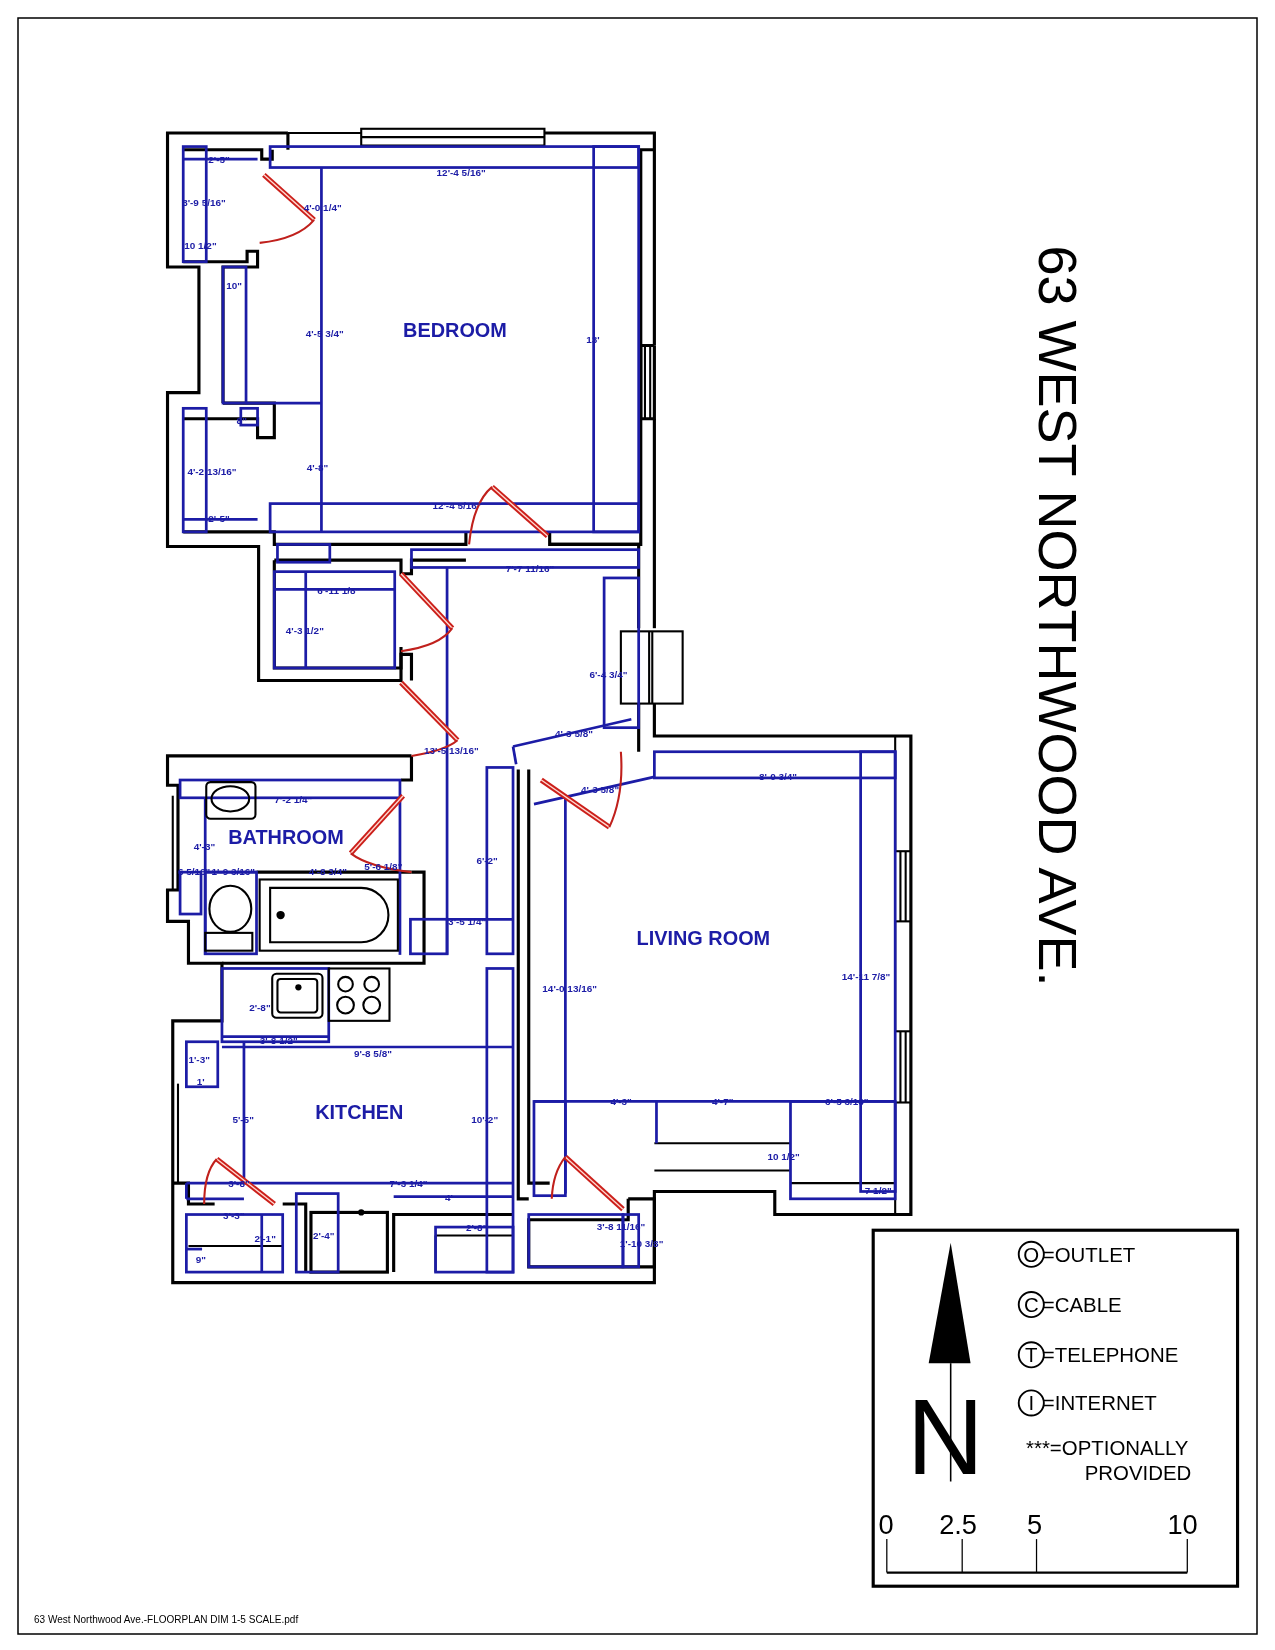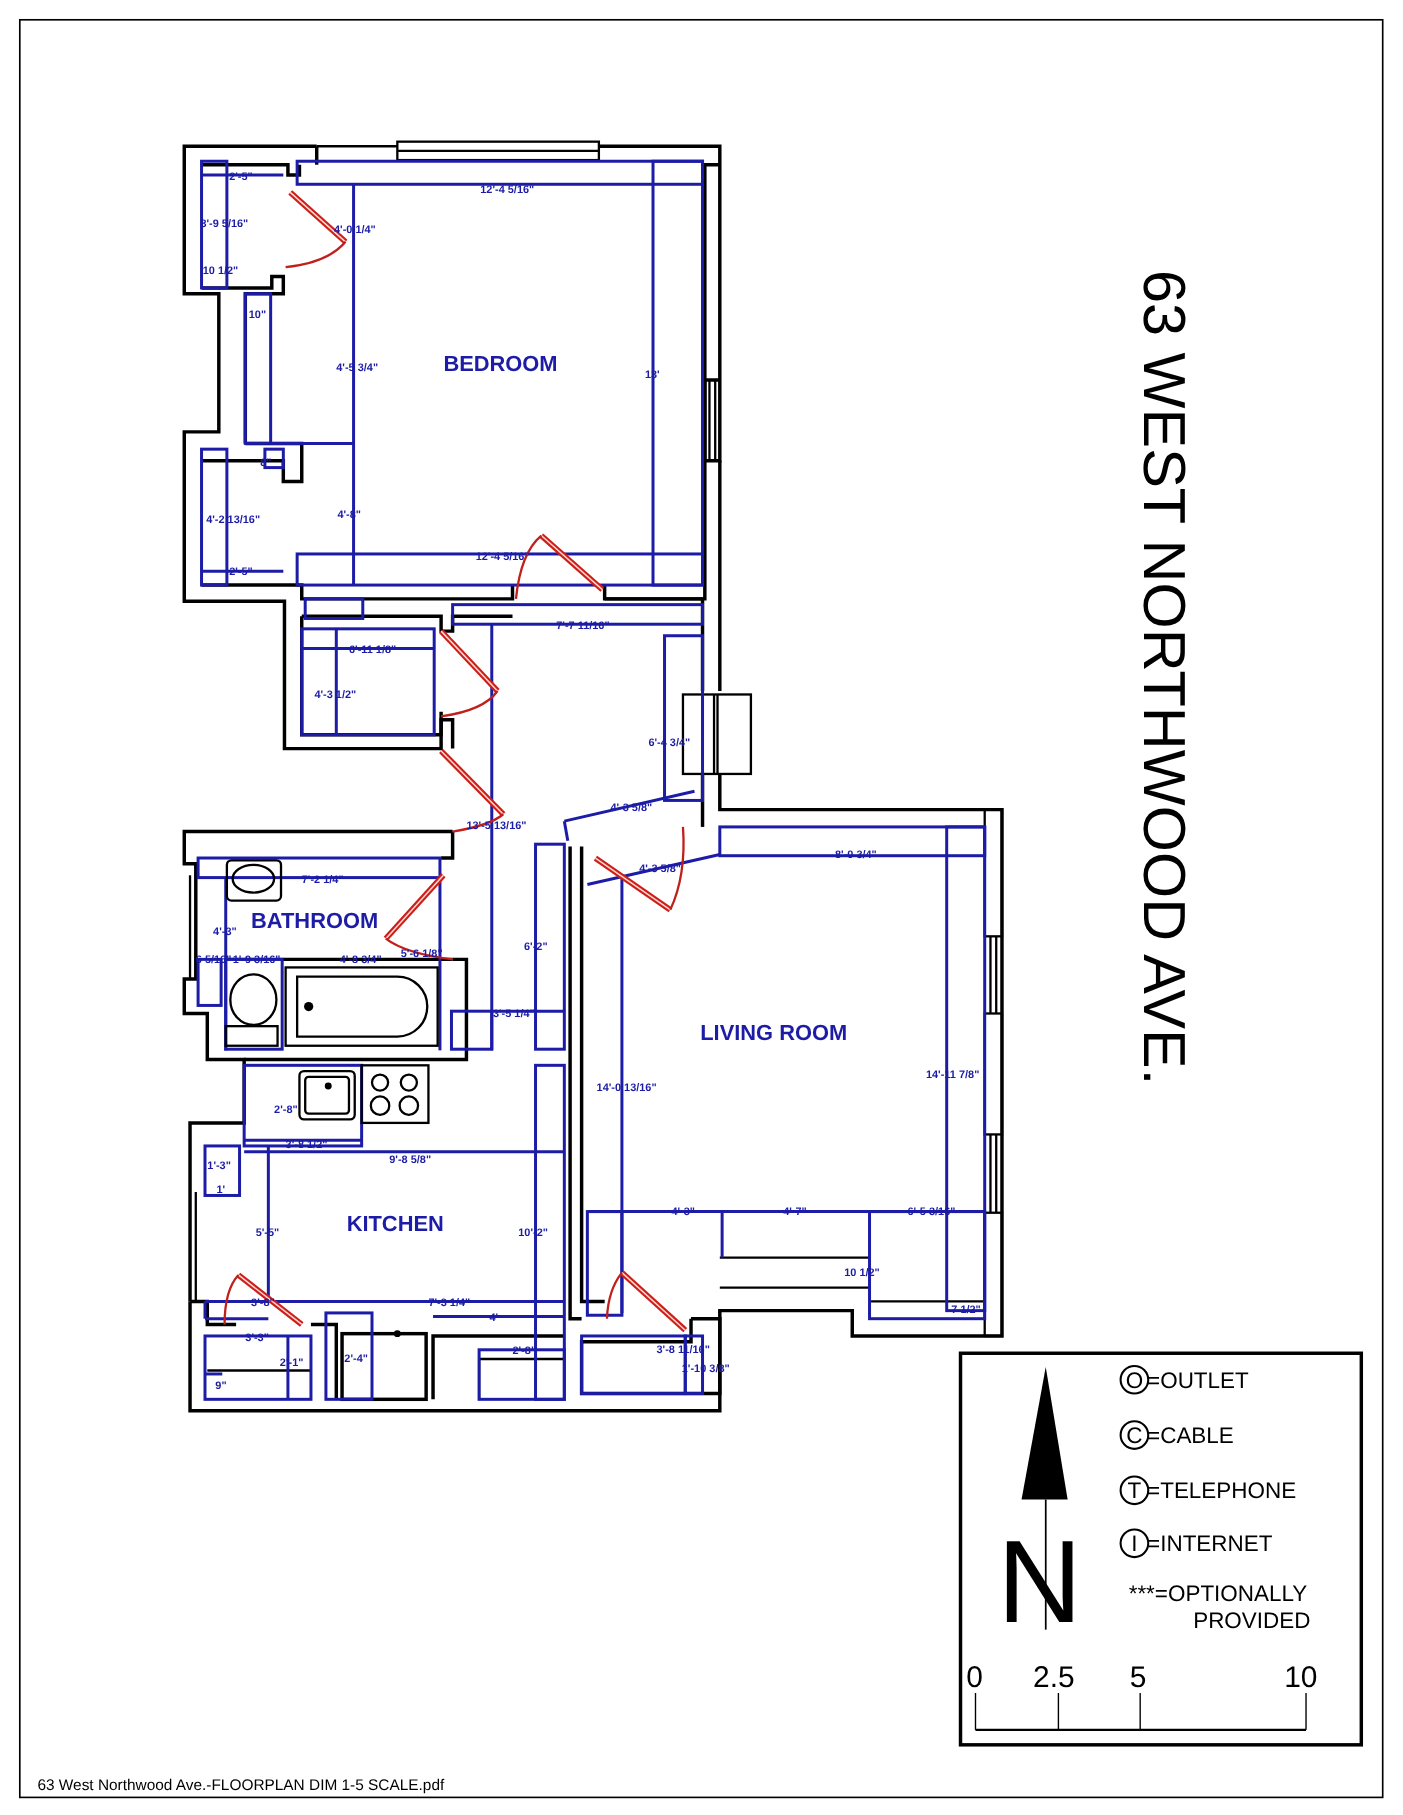--- a/index.html
+++ b/index.html
@@ -13,21 +13,21 @@
   .blue { fill: none; stroke: #1c1ca6; stroke-width: 2.6; }
   .door { fill: none; stroke: #cc1f1a; stroke-width: 5; }
   .doorin { fill: none; stroke: #ffd8d0; stroke-width: 1.3; }
   .arc { fill: none; stroke: #c0201c; stroke-width: 2; }
   .thin { fill: none; stroke: #000; stroke-width: 2; }
   .legend-text { fill: #000; font-size: 19.5px; }
   #title { position: absolute; left: 1028px; top: 176px; width: 60px; height: 880px; }
   #title span { position: absolute; left: 50%; top: 50%; white-space: nowrap;
      transform: translate(-50%,-50%) rotate(90deg); font-size: 54px; color: #000;
      font-family: "Liberation Sans", sans-serif; letter-spacing: 0px; }
-  #footer { position: absolute; left: 34px; top: 1614px; font-size: 14px; color: #000;
+  #footer { position: absolute; left: 34px; top: 1614px; font-size: 10px; color: #000;
      font-family: "Liberation Sans", sans-serif; }
 </style>
 </head>
 <body>
 
 <div id="sheet">
 <svg width="1275" height="1650" viewBox="0 0 1275 1650" xmlns="http://www.w3.org/2000/svg">
 
   <rect x="18" y="18" width="1239" height="1616" fill="none" stroke="#000" stroke-width="1.5"></rect>
 

